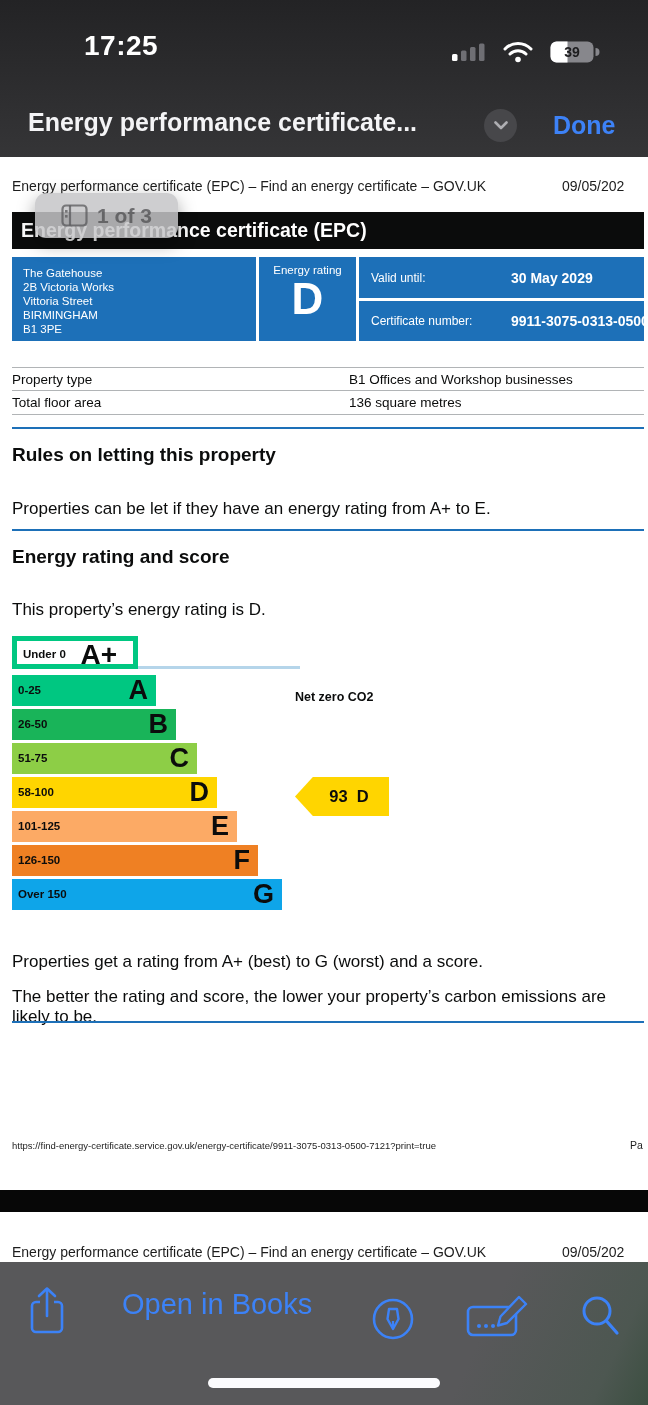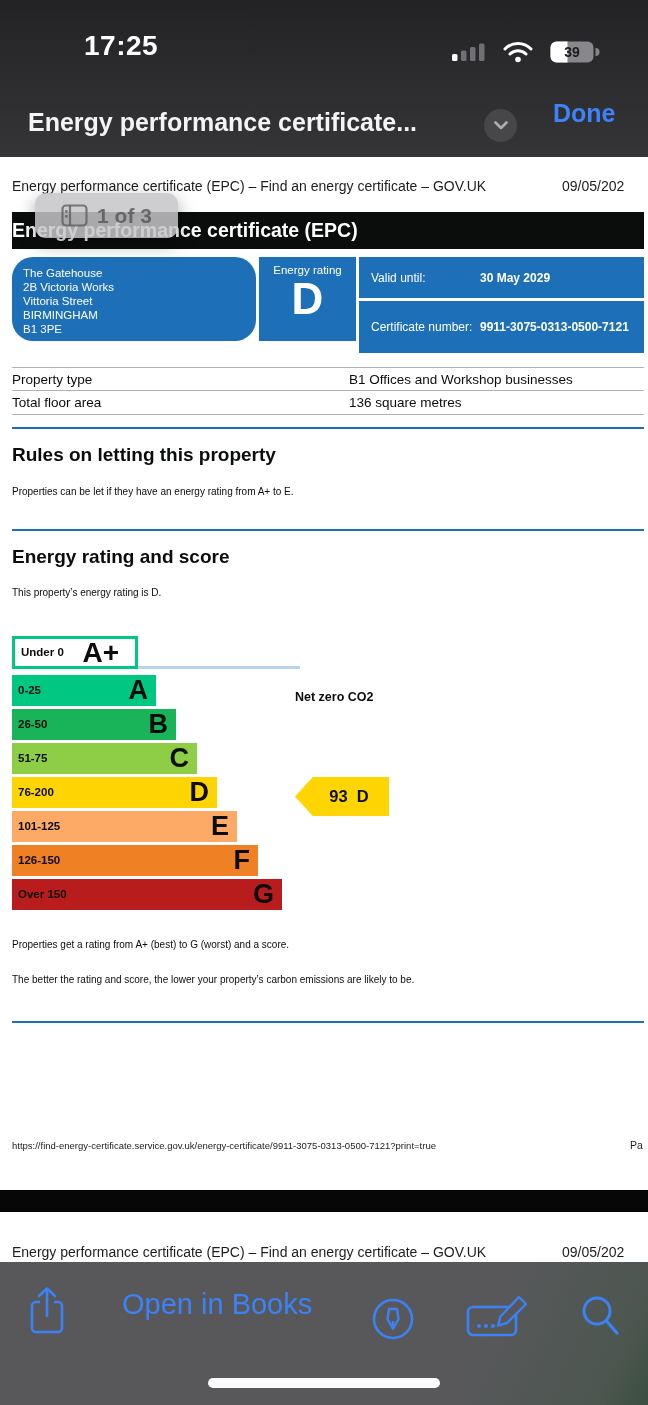--- a/index.html
+++ b/index.html
@@ -7,64 +7,64 @@
   body { position:relative; font-family:"Liberation Sans", sans-serif; background:#fff; color:#0b0c0c; }
 
   
   .top-chrome { position:absolute; left:0; top:0; width:648px; height:157px;
     background:linear-gradient(#232325, #353537); }
   .time { position:absolute; left:84px; top:30px; font-size:28px; font-weight:700; color:#fff; letter-spacing:.5px; }
   .statusicons { position:absolute; right:48px; top:40px; display:flex; align-items:center; gap:17px; }
   .navtitle { position:absolute; left:28px; top:108px; font-size:25px; font-weight:700; color:#f4f4f6; }
   .chev-btn { position:absolute; left:484px; top:109px; width:33px; height:33px; border-radius:50%;
     background:#47474a; display:flex; align-items:center; justify-content:center; }
-  .done { position:absolute; left:553px; top:99px; font-size:25px; font-weight:600; color:#3d82f7; }
+  .done { position:absolute; left:553px; top:111px; font-size:25px; font-weight:600; color:#3d82f7; }
 
   
   .page1 { position:absolute; left:0; top:157px; width:648px; height:1033px; background:#fff; }
   .page2 { position:absolute; left:0; top:1212px; width:648px; height:50px; background:#fff; }
   .pagegap { position:absolute; left:0; top:1190px; width:648px; height:22px; background:#070707; }
 
   .pdf-hairline-text { font-size:14px; color:#1d1d1d; }
   .hdr-left { position:absolute; left:12px; }
   .hdr-right { position:absolute; left:562px; width:120px; white-space:nowrap; }
 
   .page-badge { position:absolute; left:35px; top:36px; width:143px; height:45px; border-radius:11px;
     background:rgba(198,198,200,.85); box-shadow:0 6px 18px rgba(0,0,0,.35); z-index:5;
     display:flex; align-items:center; justify-content:center; gap:9px; }
   .page-badge span { font-size:21px; font-weight:600; color:rgba(84,84,86,.8); }
 
   .banner { position:absolute; left:12px; top:55px; width:632px; height:37px; background:#0b0c0c;
-    color:#fff; font-weight:700; font-size:19.5px; line-height:37px; white-space:nowrap; overflow:hidden; }
+    color:#fff; font-weight:700; font-size:19.5px; line-height:37px; padding-left:9px; white-space:nowrap; overflow:hidden; }
 
   .bluebox { position:absolute; left:12px; top:100px; width:632px; height:84px; }
   .cell { position:absolute; background:#1d70b8; color:#fff; }
   .cell-addr { left:0; top:0; width:244px; height:84px; padding:9px 0 0 11px; font-size:11.5px; line-height:14px; }
   .cell-rating { left:247px; top:0; width:97px; height:84px; text-align:center; }
   .cell-rating .lab { display:block; margin-top:7px; font-size:11.5px; }
   .cell-rating .big { display:block; margin-top:1px; font-size:44px; font-weight:700; line-height:44px; }
   .cell-v1 { left:347px; top:0; width:285px; height:41px; }
-  .cell-v2 { left:347px; top:44px; width:285px; height:52px; }
+  .cell-v2 { left:347px; top:44px; width:285px; height:40px; }
   .cell-kv .k { position:absolute; left:12px; top:50%; transform:translateY(-50%); font-size:12px; }
-  .cell-kv .v { position:absolute; left:121px; top:50%; transform:translateY(-50%); font-size:12px; font-weight:700; white-space:nowrap; }
+  .cell-kv .v { position:absolute; left:152px; top:50%; transform:translateY(-50%); font-size:14px; font-weight:700; white-space:nowrap; }
 
   .ptable { position:absolute; left:12px; top:210px; width:632px; }
   .prow { position:relative; height:24px; line-height:24px; border-bottom:1px solid #b1b4b6; font-size:13.5px; }
   .prow:first-child { border-top:1px solid #b1b4b6; }
   .prow .pv { position:absolute; left:337px; }
 
   .bluerule { position:absolute; left:12px; width:632px; height:2px; background:#1d70b8; }
   .h2 { position:absolute; left:12px; font-size:19px; font-weight:700; }
-  .para { position:absolute; left:12px; font-size:10px; }
+  .para { position:absolute; left:12px; font-size:17px;margin-top:13px; }
 
   
   .band { position:absolute; left:12px; height:31px; }
   .band .range { position:absolute; left:6px; top:0; line-height:31px; font-size:11.5px; font-weight:700; color:#0b0c0c; }
   .band .letter { position:absolute; right:8px; top:1px; line-height:29px; font-size:27px; font-weight:700; color:#0b0c0c; }
-  .band.outline { height:33px; background:#fff; border:3px solid #c2410c; }
+  .band.outline { height:33px; background:#fff; border:5px solid #c2410c; }
   .band.outline .range { line-height:27px; }
   .band.outline .letter { right:16px; font-size:28px; line-height:27px; top:0; }
   .netline { position:absolute; left:12px; top:509px; width:288px; height:3px; background:#b5d5ea; }
   .netlabel { position:absolute; left:295px; top:501px; font-size:12.5px; font-weight:700;margin-top:32px; }
   .score-arrow { position:absolute; left:295px; top:620px; width:94px; height:39px; background:#ffd500;
     clip-path:polygon(0 50%, 19% 0, 100% 0, 100% 100%, 19% 100%);
     display:flex; align-items:center; justify-content:center; gap:9px; padding-left:14px;
     font-size:16.5px; font-weight:700; }
 
   .footer-url { position:absolute; left:12px; top:983px; font-size:9.5px; color:#1d1d1d; }
@@ -120,21 +120,21 @@
       <line x1="9" y1="1.5" x2="9" y2="21.5" stroke="rgba(90,90,92,.75)" stroke-width="2.2"></line>
       <rect x="4" y="6" width="2.6" height="2.6" fill="rgba(90,90,92,.75)"></rect>
       <rect x="4" y="11" width="2.6" height="2.6" fill="rgba(90,90,92,.75)"></rect>
     </svg>
     <span>1 of 3</span>
   </div>
 
   <div class="banner">Energy performance certificate (EPC)</div>
 
   <div class="bluebox">
-    <div class="cell cell-addr" style="white-space:pre-line;border-radius:21px;">The Gatehouse
+    <div class="cell cell-addr" style="white-space:pre-line;">The Gatehouse
 2B Victoria Works
 Vittoria Street
 BIRMINGHAM
 B1 3PE</div>
     <div class="cell cell-rating">
       <span class="lab">Energy rating</span>
       <span class="big">D</span>
     </div>
     <div class="cell cell-v1 cell-kv">
       <span class="k">Valid until:</span>
@@ -182,32 +182,32 @@
       </div>
       <div class="band" style="top: 552px; width: 164px; background: rgb(25, 180, 89);">
         <span class="range">26-50</span>
         <span class="letter">B</span>
       </div>
       <div class="band" style="top: 586px; width: 185px; background: rgb(141, 206, 70);">
         <span class="range">51-75</span>
         <span class="letter">C</span>
       </div>
       <div class="band" style="top: 620px; width: 205px; background: rgb(255, 213, 0);">
-        <span class="range">76-200</span>
+        <span class="range">58-100</span>
         <span class="letter">D</span>
       </div>
       <div class="band" style="top: 654px; width: 225px; background: rgb(252, 170, 101);">
         <span class="range">101-125</span>
         <span class="letter">E</span>
       </div>
       <div class="band" style="top: 688px; width: 246px; background: rgb(239, 128, 35);">
         <span class="range">126-150</span>
         <span class="letter">F</span>
       </div>
-      <div class="band" style="top: 722px; width: 270px; background: #b91c1c;">
+      <div class="band" style="top: 722px; width: 270px; background: #0ea5e9;">
         <span class="range">Over 150</span>
         <span class="letter">G</span>
       </div>
     </div>
 
   <div class="para" style="top:782px;">Properties get a rating from A+ (best) to G (worst) and a score.</div>
   <div class="para" style="top:817px;">The better the rating and score, the lower your property’s carbon emissions are likely to be.</div>
   <div class="bluerule" style="top:864px;"></div>
 
   <div class="footer-url">https://find-energy-certificate.service.gov.uk/energy-certificate/9911-3075-0313-0500-7121?print=true</div>

